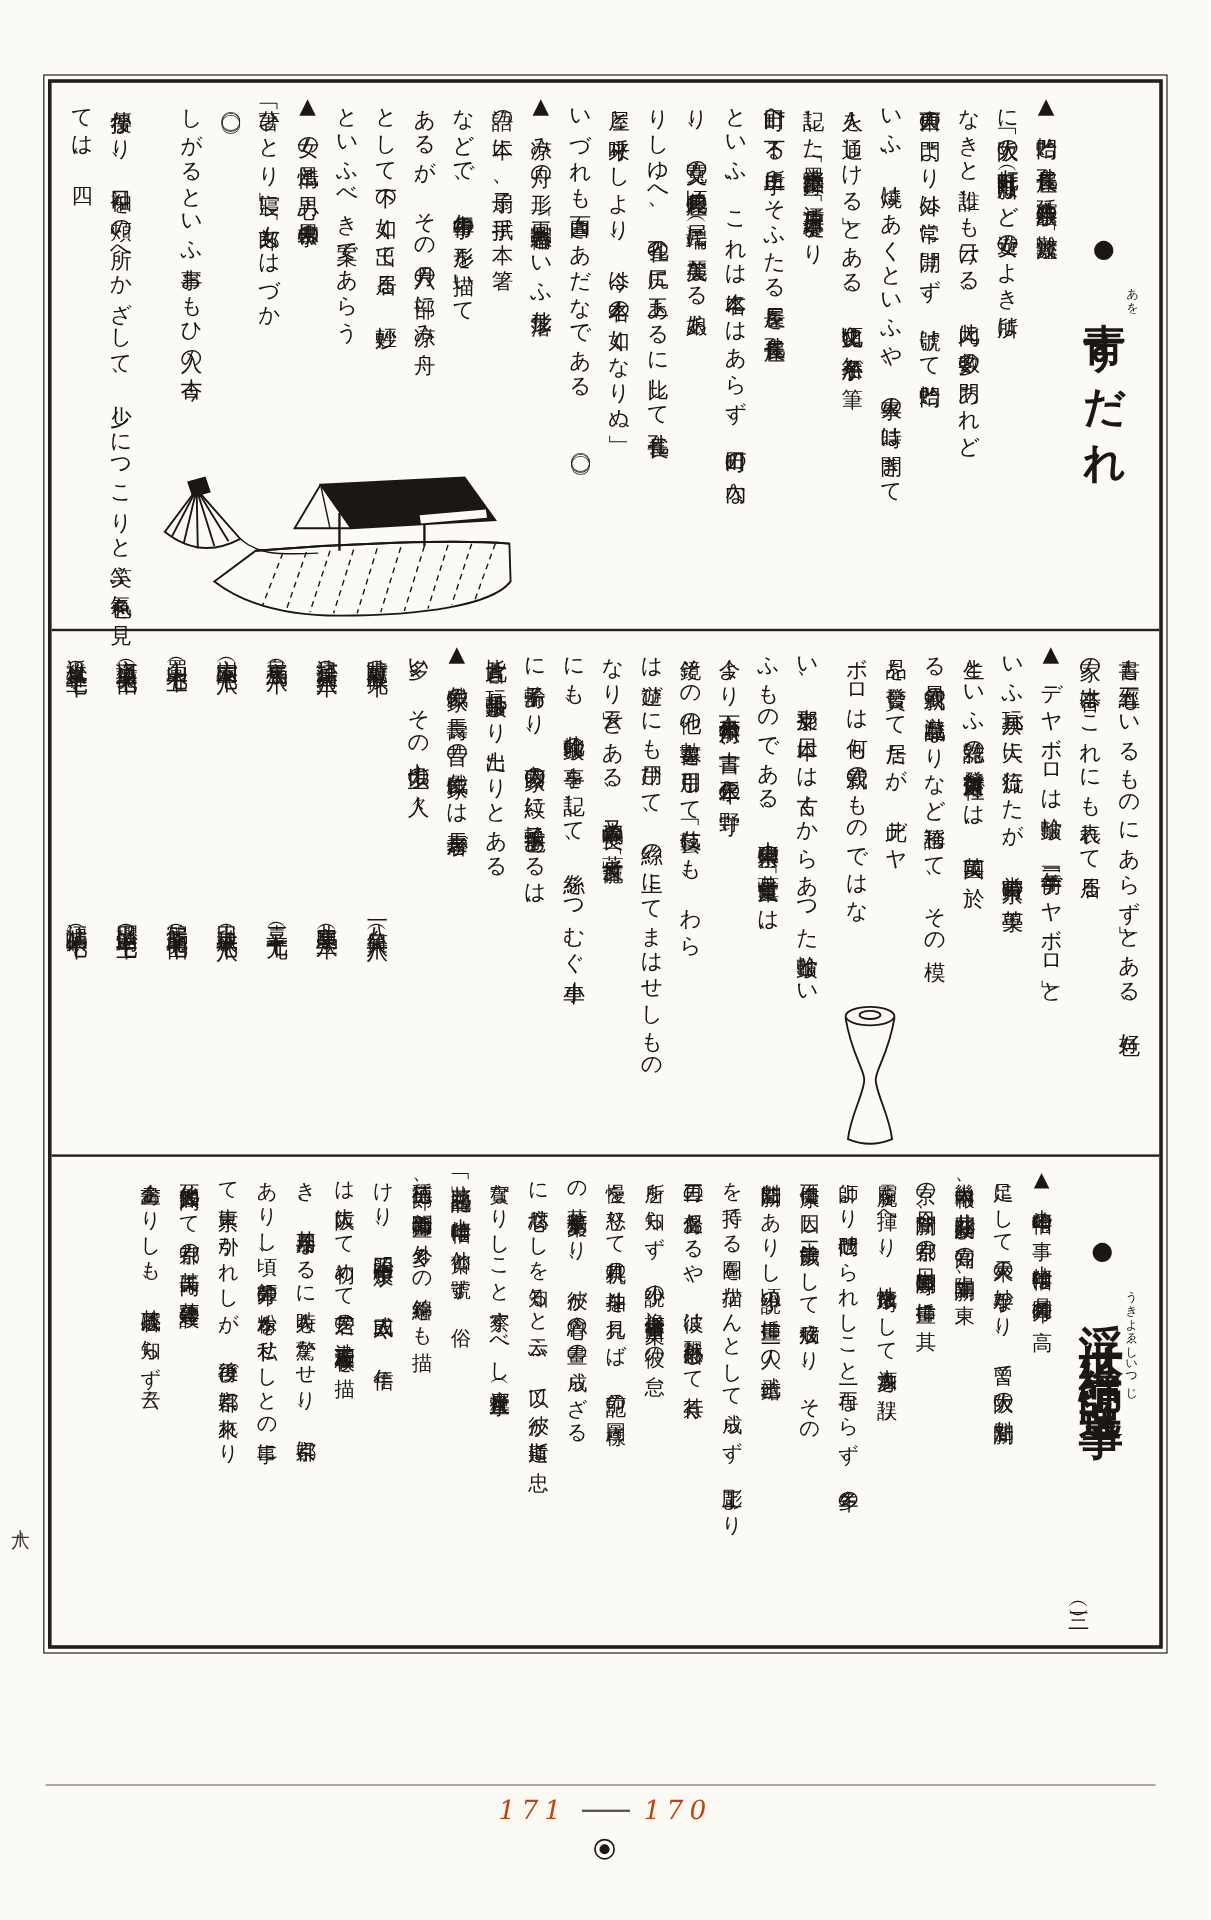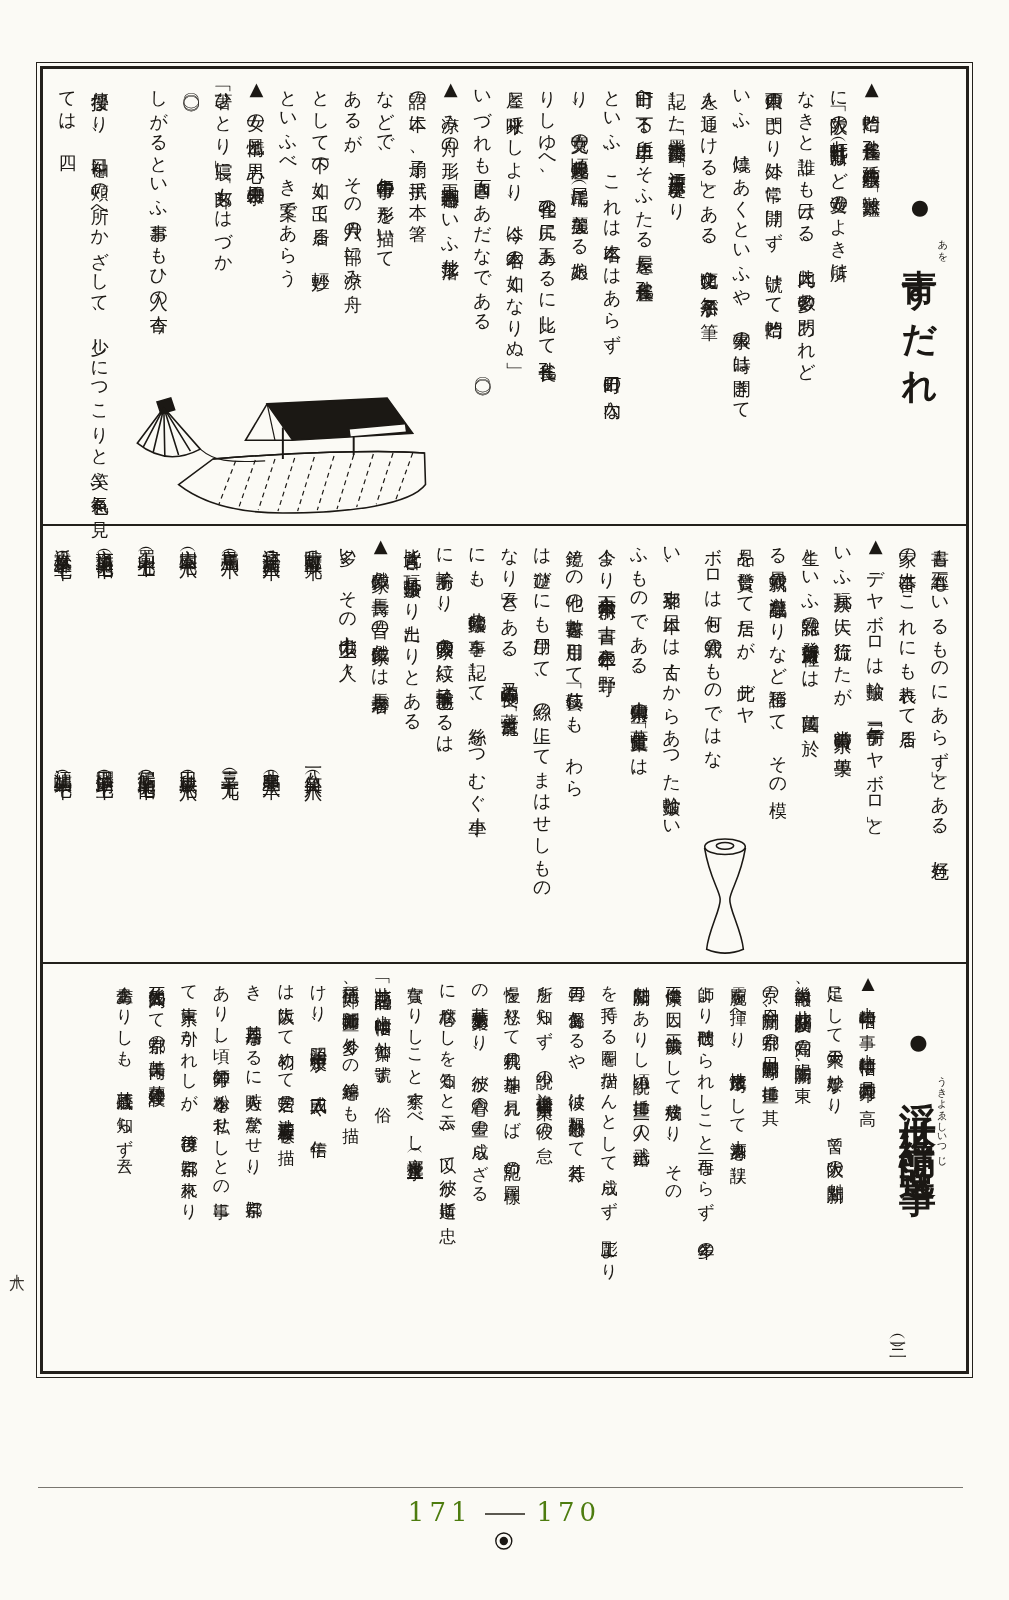--- a/index.html
+++ b/index.html
@@ -37,21 +37,21 @@
   .num3{position:absolute;left:2px;bottom:30px;writing-mode:vertical-rl;
         font-size:18px;font-weight:normal;letter-spacing:1px;}
   
   .authors{flex:1;max-width:292px;height:426px;display:flex;flex-direction:column;
            justify-content:space-between;padding-right:6px;box-sizing:border-box;}
   .arow{display:flex;flex-direction:row-reverse;justify-content:space-between;height:205px;}
   .acell{writing-mode:vertical-rl;text-orientation:mixed;font-size:18px;letter-spacing:2px;}
   
   .footer-rule{position:absolute;left:38px;right:46px;top:1487px;border-top:1px solid #79766f;}
   .pagenums{position:absolute;top:1497px;left:0;width:100%;text-align:center;
-            font-size:26px;letter-spacing:5px;color:#4d7c0f;}
+            font-size:22px;letter-spacing:5px;color:#c2410c;font-style:italic;}
   .dash{display:inline-block;width:40px;border-top:2px solid #5b5850;
         vertical-align:6px;margin:0 12px;}
   .bullseye{position:absolute;top:1531px;left:50%;transform:translateX(-56%);}
   .side-label{position:absolute;left:7px;top:1262px;writing-mode:vertical-rl;
               font-size:15px;letter-spacing:3px;color:#38342e;}
   svg{display:block;}
 </style>
 </head>
 <body>
 

